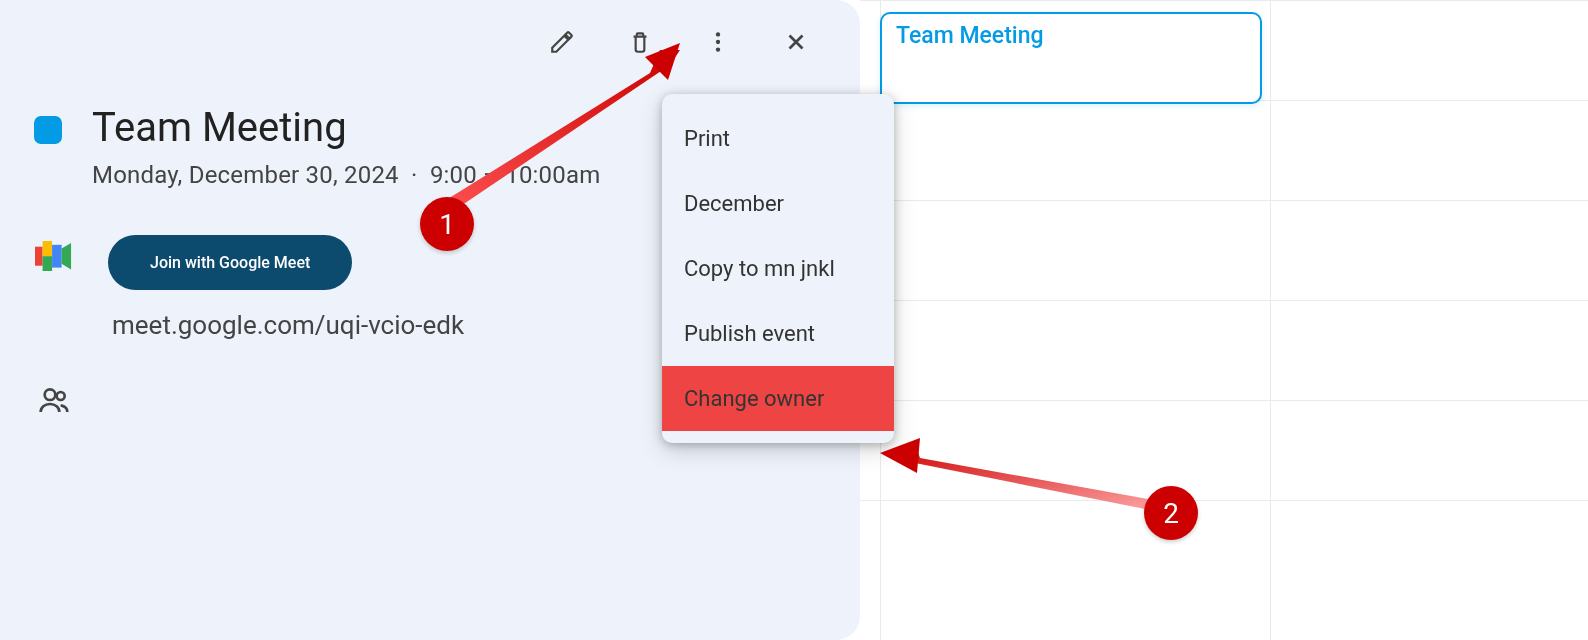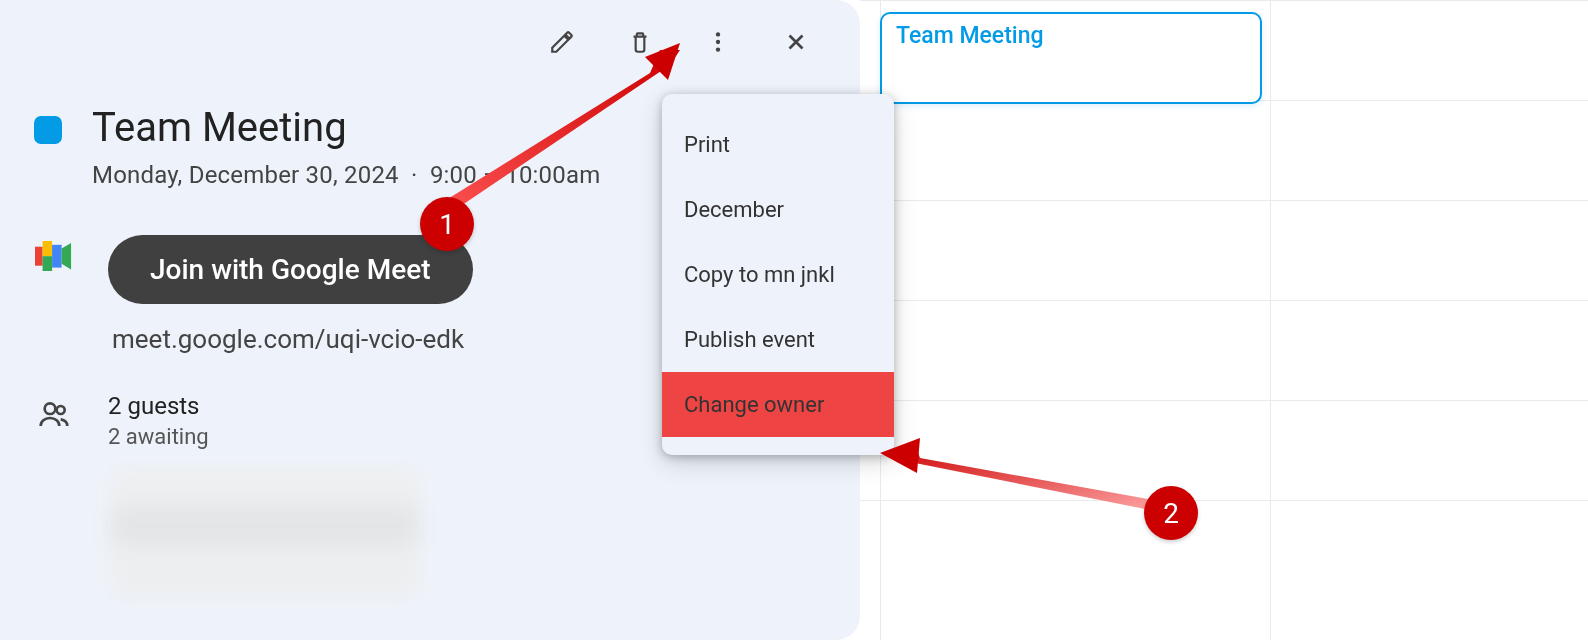--- a/index.html
+++ b/index.html
@@ -80,26 +80,26 @@
       display: flex;
       justify-content: center;
       padding-top: 6px;
     }
     .meet-icon {
       width: 38px;
       height: 32px;
       position: relative;
     }
     .join-btn {
-      background: #404040;
+      background: #0c4a6e;
       color: #fff;
       border: none;
       padding: 18px 42px;
       border-radius: 36px;
-      font-size: 28px;
+      font-size: 16px;
       font-weight: 500;
       cursor: pointer;
     }
     .meet-link {
       font-size: 26px;
       color: #444;
       margin-top: 20px;
       margin-left: 4px;
     }
     .guests-row {
@@ -126,21 +126,21 @@
     }
     .dropdown {
       position: absolute;
       left: 662px;
       top: 94px;
       width: 232px;
       background: #eef3fb;
       border-radius: 10px;
       box-shadow: 0 2px 10px rgba(0,0,0,0.25), 0 8px 24px rgba(0,0,0,0.15);
       overflow: hidden;
-      padding: 18px 0;
+      padding: 12px 0;
     }
     .dropdown .item {
       padding: 20px 22px;
       font-size: 22px;
       color: #333;
       cursor: pointer;
     }
     .dropdown .item.highlight {
       background: #ef4444;
     }
@@ -283,25 +283,20 @@
     <div class="row-icon">
       <span>
         <svg width="32" height="32" viewBox="0 0 24 24" fill="none" stroke="#444" stroke-width="2">
             <circle cx="9" cy="8" r="4"></circle>
             <path d="M2 21c0-3.5 3-6 7-6s7 2.5 7 6"></path>
             <circle cx="17" cy="9" r="3"></circle>
             <path d="M22 21c0-2.5-2-4.5-5-5"></path>
           </svg>
       </span>
     </div>
-    <div style="margin-left:28px">
-      <div class="guests-count">2 guests</div>
-      <div class="guests-status">2 awaiting</div>
-      <div class="blurred-guests"></div>
-    </div>
   </div>
 
 </div>
 
 <div class="dropdown">
   <div class="item">Print</div>
   <div class="item">December</div>
   <div class="item">Copy to mn jnkl</div>
   <div class="item">Publish event</div>
   <div class="item highlight">Change owner</div>

